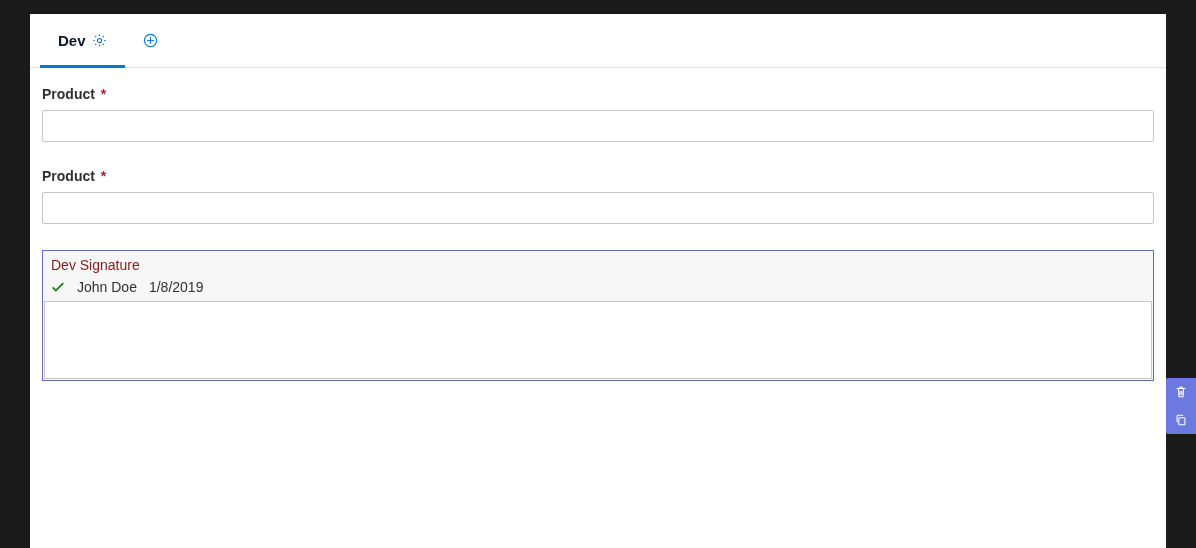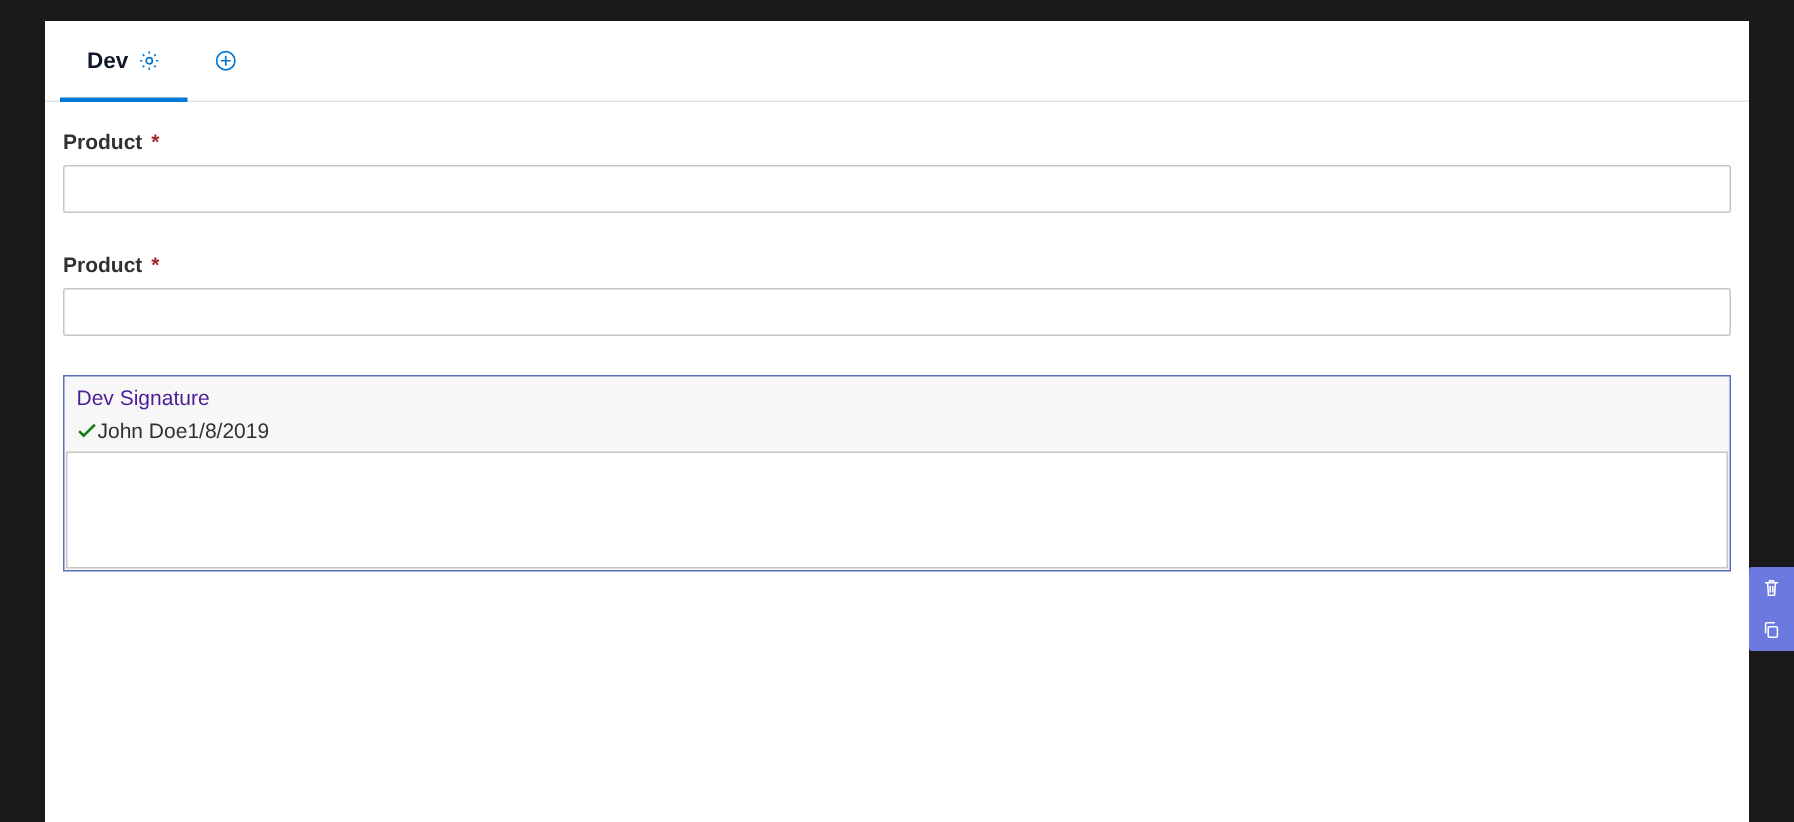--- a/index.html
+++ b/index.html
@@ -79,26 +79,26 @@
       background: #fff;
     }
     .signature-block {
       border: 1px solid #5a6fc0;
       background: #f7f7f7;
       position: relative;
     }
     .signature-title {
       font-size: 14px;
       padding: 6px 8px 4px 8px;
-      color: #4c1d95;
+      color: #7f1d1d;
     }
     .signature-row {
       display: flex;
       align-items: center;
-      gap: 0;
+      gap: 12px;
       padding: 2px 8px 6px 8px;
       font-size: 14px;
     }
     .check-icon { color: #107c10; display: inline-flex; }
     .sig-name {}
     .sig-date {}
     .signature-textarea {
       width: calc(100% - 2px);
       margin: 0 1px 1px 1px;
       height: 78px;

